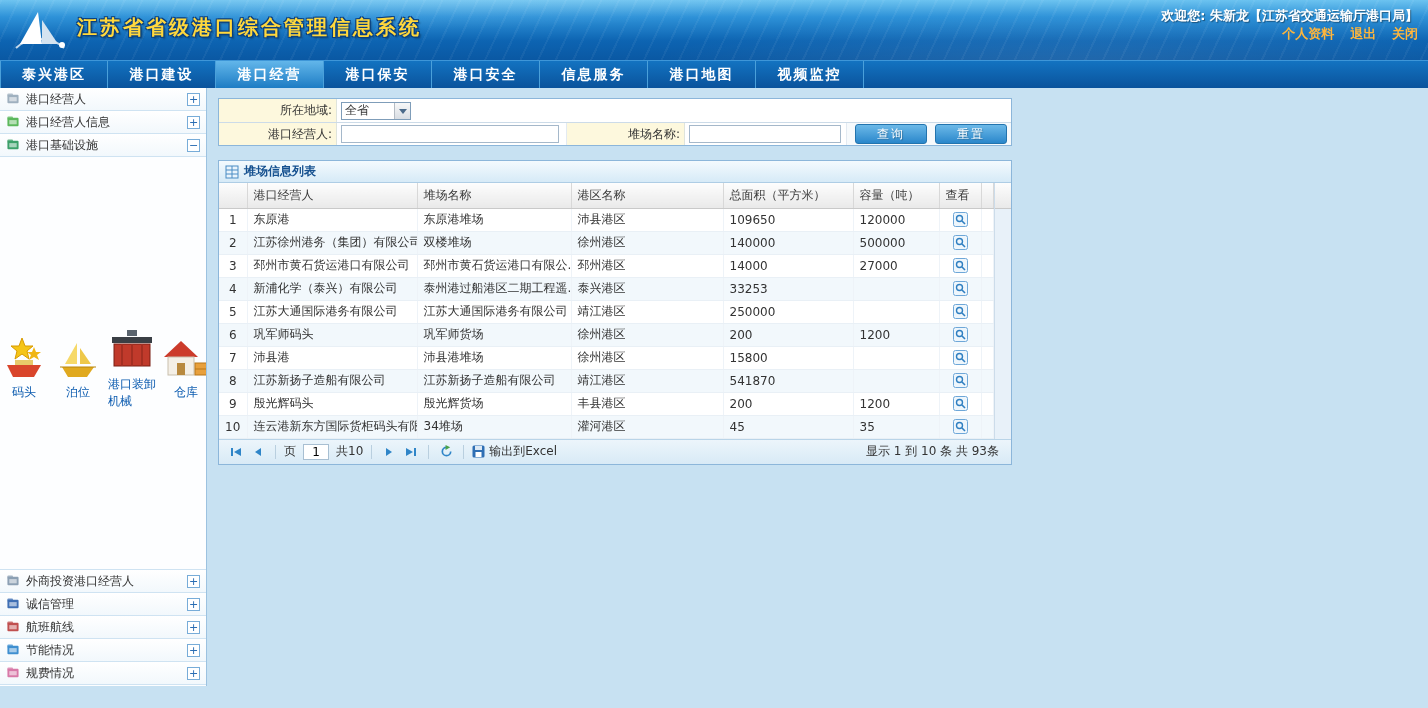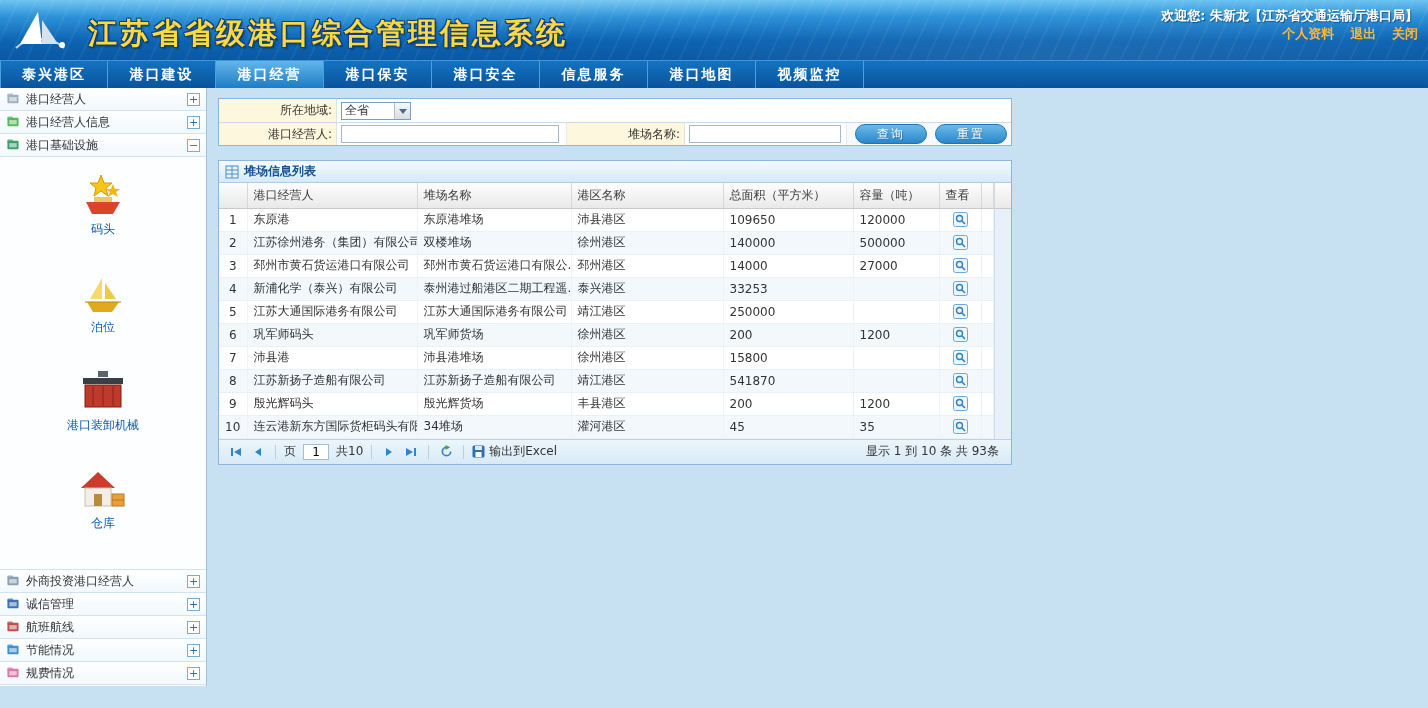--- a/index.html
+++ b/index.html
@@ -9,21 +9,21 @@
 
   
   .topbar { height:60px; position:relative; overflow:hidden;
     background:linear-gradient(180deg,#6cc3f0 0%,#2e92d8 28%,#0d64b2 68%,#0a58a3 100%); }
   .topbar::before { content:""; position:absolute; inset:0;
     background:
       radial-gradient(ellipse 900px 130px at 28% -50px, rgba(255,255,255,.28), transparent 62%),
       radial-gradient(ellipse 700px 90px at 75% 110%, rgba(255,255,255,.10), transparent 60%),
       repeating-linear-gradient(115deg, rgba(255,255,255,.05) 0 2px, transparent 2px 16px); }
   .logo { position:absolute; left:14px; top:8px; width:52px; height:42px; }
-  .app-title { position:absolute; left:88px; top:14px; font-size:29px; font-weight:bold;
+  .app-title { position:absolute; left:77px; top:14px; font-size:20px; font-weight:bold;
     color:#ffd83d; letter-spacing:3px;
     text-shadow:1px 1px 0 #0b3f7e,-1px -1px 0 #0b3f7e,1px -1px 0 #0b3f7e,-1px 1px 0 #0b3f7e,2px 2px 2px rgba(0,0,0,.35); }
   .top-right { position:absolute; right:10px; top:7px; text-align:right; z-index:2; }
   .welcome { color:#fff; font-weight:bold; font-size:13px; text-shadow:1px 1px 1px rgba(0,0,0,.4); }
   .top-links { }
   .top-link { color:#ffb63c; font-weight:bold; font-size:13px; margin-left:12px; cursor:pointer; text-decoration:none; }
 
   
   .mainnav { height:28px; display:flex; background:linear-gradient(180deg,#1373c1,#0a539c); border-top:1px solid #3e96d8; }
   .nav-tab { width:108px; display:flex; align-items:center; justify-content:center; color:#fff;
@@ -35,21 +35,21 @@
   .body { display:flex; height:620px; }
   .sidebar { width:207px; height:598px; background:#fdfeff; border-right:1px solid #9cc2e0; overflow:hidden; }
   .side-group { height:23px; display:flex; align-items:center; padding:0 6px;
     border-bottom:1px solid #cfe3f2; background:linear-gradient(180deg,#ffffff,#f2f8fc); cursor:pointer; }
   .side-group .gicon { width:15px; height:14px; margin-right:5px; flex:none; }
   .side-group .glabel { flex:1; font-size:12px; color:#333; white-space:nowrap; overflow:hidden; }
   .side-group .gtoggle { width:13px; height:13px; border:1px solid #77acd8; color:#2a6db3; background:#fff;
     font-size:11px; line-height:11px; text-align:center; flex:none; cursor:pointer; }
 
   .facility-area { height:413px; border-bottom:1px solid #cfe3f2; padding-top:12px;
-    display:flex; flex-direction:column; align-items:center; gap:24px; }
+    display:flex; flex-direction:row; align-items:center; gap:6px; }
   .facility-item { width:172px; display:flex; flex-direction:column; align-items:center; gap:3px;
     padding:5px 0; cursor:pointer; }
   .facility-item.selected { background:#c8e0f3; }
   .facility-item .ficon { width:48px; height:44px; }
   .facility-item .flabel { font-size:12px; color:#0d5cb0; }
   .facility-item.selected .flabel { color:#333; }
 
   .content { flex:1; padding:10px 0 12px 11px; }
 
   
@@ -69,21 +69,21 @@
   .select-text { flex:1; padding-left:3px; font-size:12px; }
   .select-arrow { width:16px; height:16px; border-left:1px solid #b5bcc4;
     background:linear-gradient(180deg,#f8f8f8,#d8dde3); display:flex; align-items:center; justify-content:center; }
   .select-arrow::after { content:""; border:4px solid transparent; border-top:5px solid #4a6a8a; margin-top:5px; }
 
   .text-input { height:18px; border:1px solid #a5b8ca; font-size:12px; padding:0 3px; margin-left:4px;
     font-family:inherit; }
   .text-input.w1 { width:218px; }
   .text-input.w2 { width:152px; }
 
-  .btn { width:72px; height:20px; border:1px solid #2374ae; border-radius:10px;
+  .btn { width:72px; height:20px; border:1px solid #2374ae; border-radius:3px;
     background:linear-gradient(180deg,#6cb9e8,#2a87cb); color:#fff; font-size:12px; letter-spacing:2px;
     display:flex; align-items:center; justify-content:center; cursor:pointer;
     text-shadow:1px 1px 1px rgba(0,0,0,.25); }
 
   
   .grid-panel { width:794px; margin-top:14px; border:1px solid #8cb6da; background:#fff; }
   .grid-title { height:22px; background:linear-gradient(180deg,#f4fafe,#d6eaf7); border-bottom:1px solid #aecde5;
     display:flex; align-items:center; gap:5px; padding-left:6px; font-weight:bold; color:#15508f; }
   .grid-title .ticon { width:14px; height:14px; }
   .grid-body { display:flex; }

